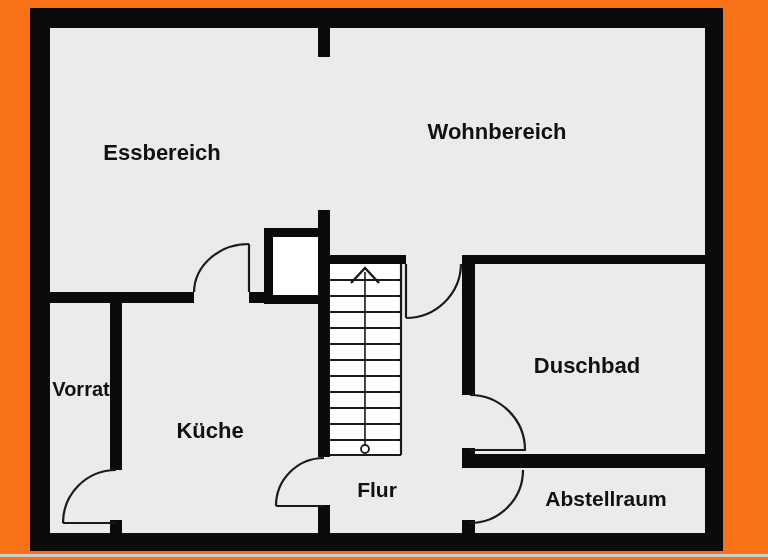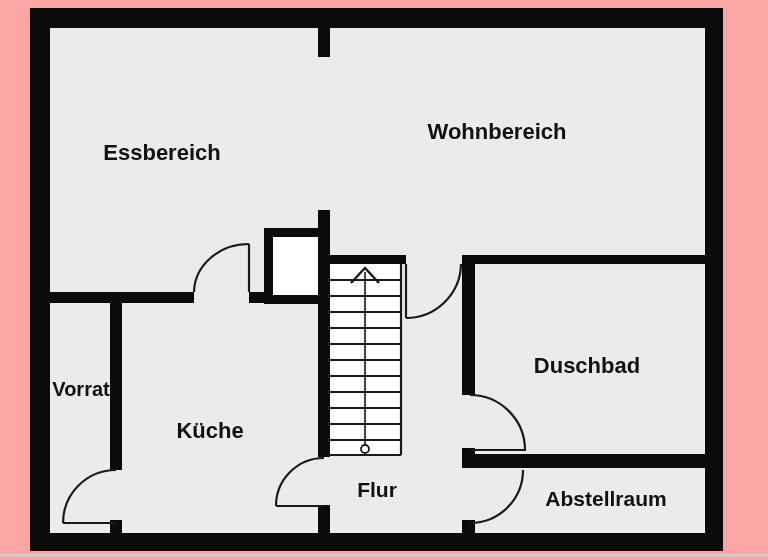--- a/index.html
+++ b/index.html
@@ -1,19 +1,19 @@
 <!DOCTYPE html>
 <html><head>
 <meta charset="utf-8">
 <style>
   html,body{margin:0;padding:0;background:#ffffff;}
   .stage{
     position:relative;
     width:768px;height:560px;
-    background:#fca5a5;
+    background:#f97316;
     overflow:hidden;
     font-family:"Liberation Sans", sans-serif;
   }
   svg{display:block;}
   .room-label{
     font-family:"Liberation Sans", sans-serif;
     font-weight:700;
     fill:#111111;
   }
   .fs22{font-size:22px;}

